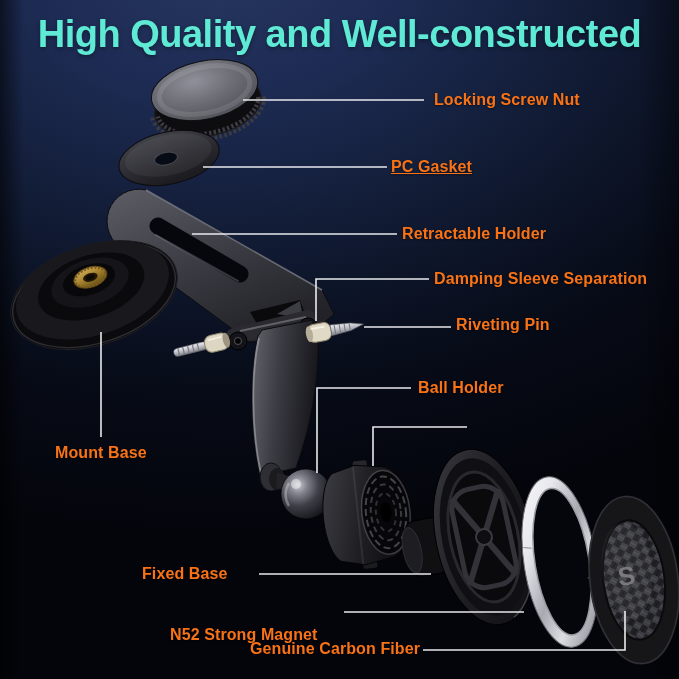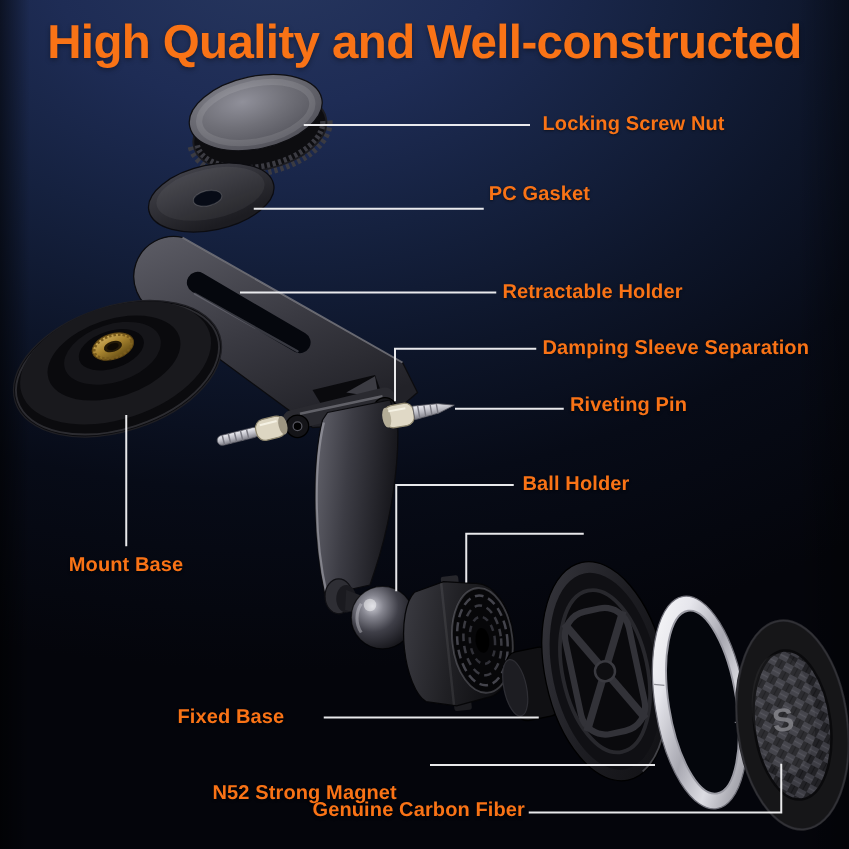--- a/index.html
+++ b/index.html
@@ -9,29 +9,29 @@
     background-color:#04060d;
     background-image:
       linear-gradient(90deg, rgba(0,0,0,.55) 0%, rgba(0,0,0,0) 3.5%),
       linear-gradient(270deg, rgba(0,0,0,.35) 0%, rgba(0,0,0,0) 6%),
       radial-gradient(120% 85% at 32% -6%, #27375f 0%, #1e2c55 22%, #15213f 40%, #0d1529 58%, #070b17 75%, #04050b 100%);
   }
   .stage{position:absolute;inset:0;}
   svg{position:absolute;inset:0;display:block;}
   .title{
     position:absolute;left:0;right:0;top:13px;text-align:center;
-    font-weight:bold;font-size:38px;letter-spacing:-.5px;color:#f97316;
+    font-weight:bold;font-size:38px;letter-spacing:-.5px;color:#5eead4;
     text-shadow:0 2px 4px rgba(0,0,0,.35);white-space:nowrap;
   }
   .lbl{
     position:absolute;color:#f97316;font-weight:bold;font-size:16px;
     letter-spacing:.1px;white-space:nowrap;text-shadow:0 1px 2px rgba(0,0,0,.5);
   }
   .lbl-locking{left:434px;top:91px;}
-  .lbl-gasket{left:391px;top:147px;}
+  .lbl-gasket{left:391px;top:158px;text-decoration:underline;}
   .lbl-holder{left:402px;top:225px;}
   .lbl-damping{left:434px;top:270px;}
   .lbl-riveting{left:456px;top:316px;}
   .lbl-ball{left:418px;top:379px;}
   .lbl-pivot{left:473px;top:418px;}
   .lbl-mount{left:55px;top:444px;}
   .lbl-fixed{left:142px;top:565px;}
   .lbl-n52{left:170px;top:602px;margin-top:24px;}
   .lbl-carbon{left:250px;top:640px;}
 </style>

